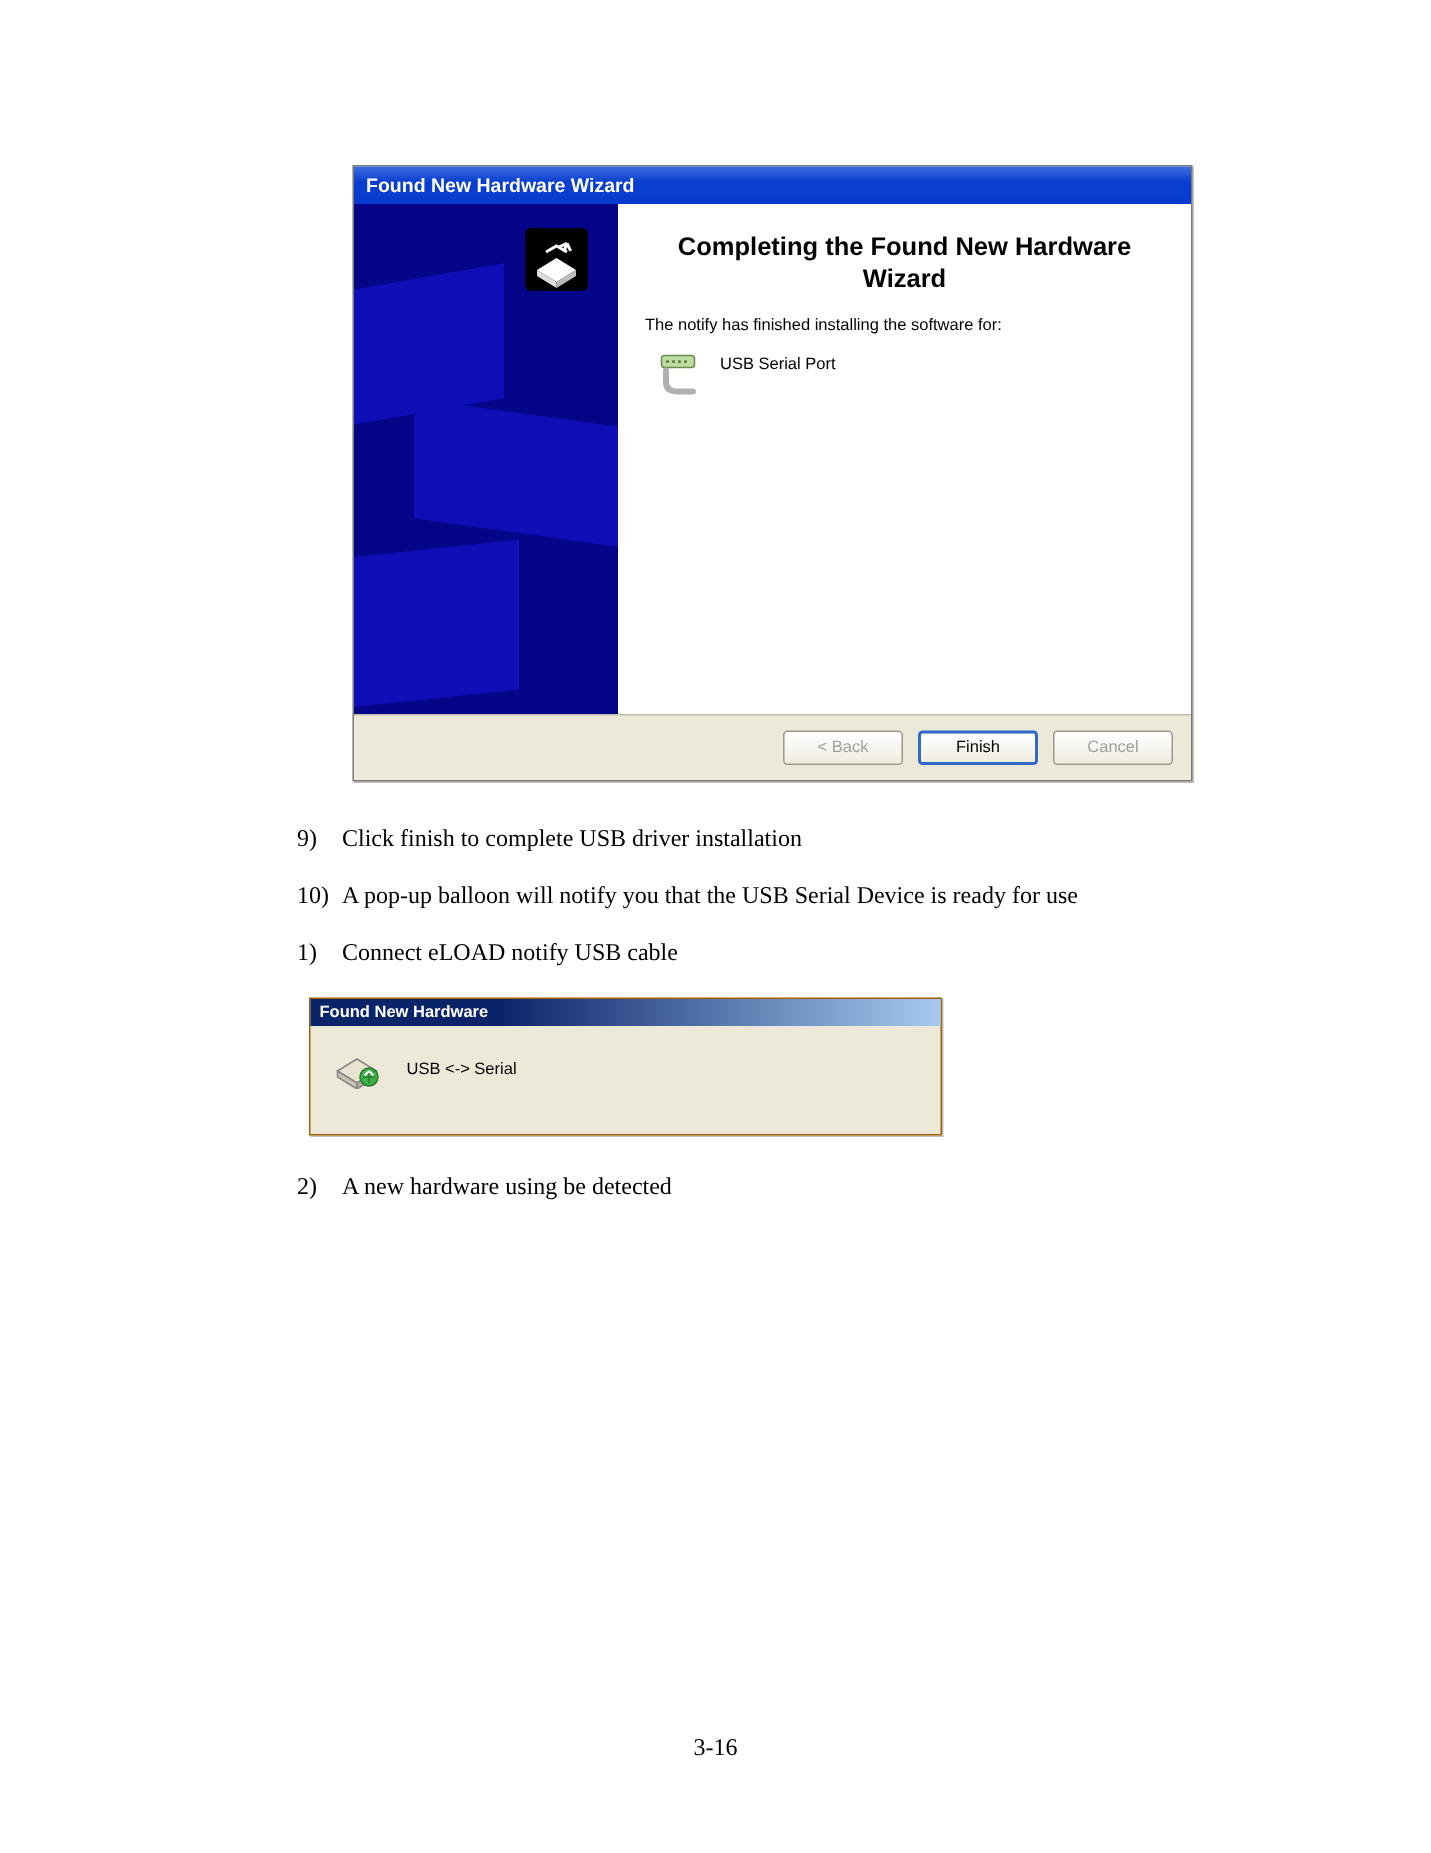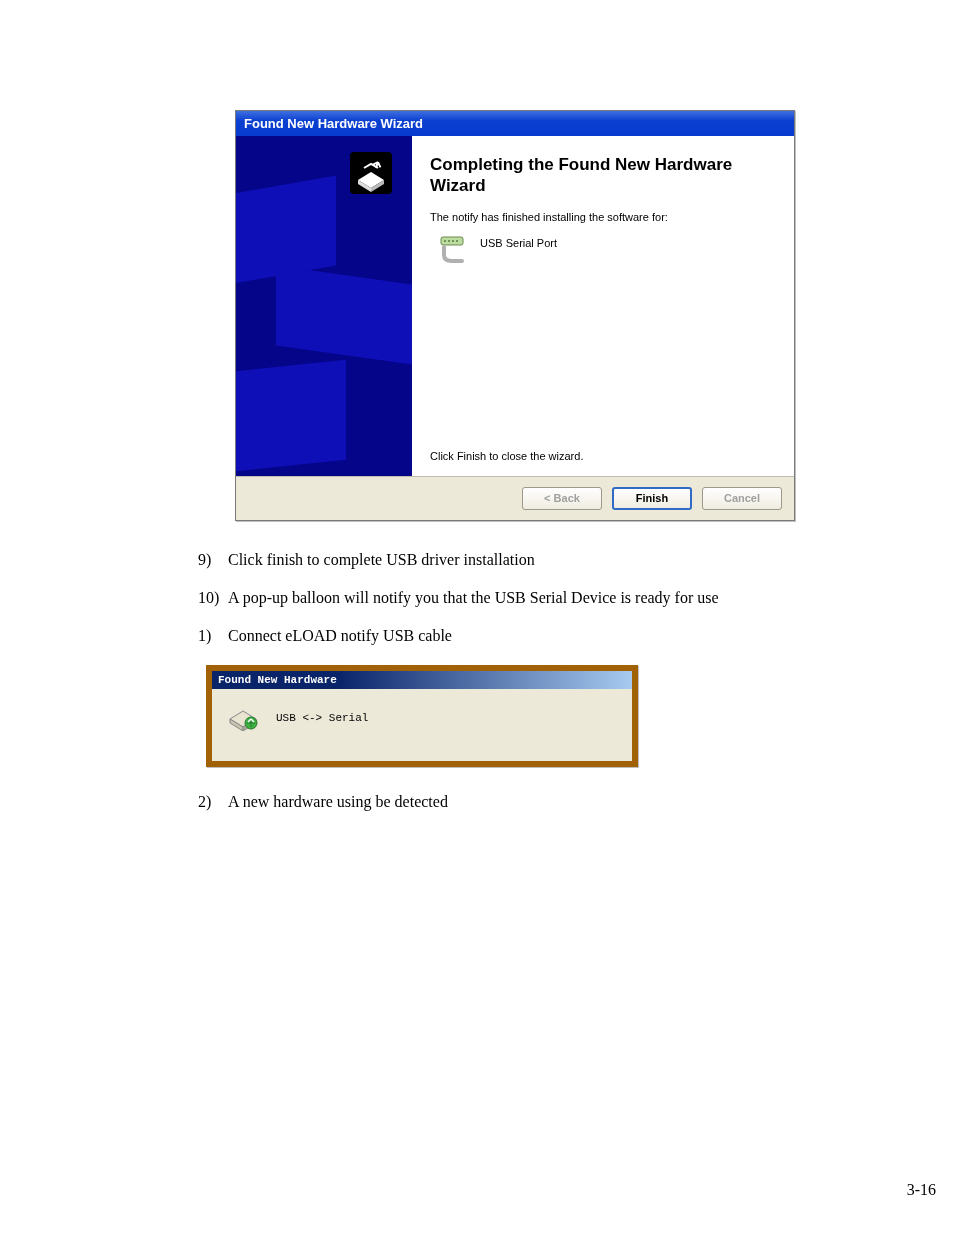--- a/index.html
+++ b/index.html
@@ -69,20 +69,21 @@
     box-sizing: border-box;
     display: flex;
     flex-direction: column;
   }
   .wizard-heading {
     font-family: Tahoma, Arial, sans-serif;
     font-size: 17px;
     font-weight: bold;
     line-height: 1.25;
     margin-bottom: 14px;
+    text-align: center;
   }
   .wizard-desc {
     font-size: 11px;
     margin-bottom: 12px;
   }
   .device-row {
     display: flex;
     align-items: flex-start;
     gap: 14px;
     margin-left: 8px;
@@ -109,21 +110,20 @@
     width: 80px;
     height: 23px;
     font-family: Tahoma, sans-serif;
     font-size: 11px;
     background: linear-gradient(to bottom, #ffffff, #efece0);
     border: 1px solid #9d9a8b;
     border-radius: 3px;
     text-align: center;
     line-height: 21px;
     box-sizing: border-box;
-    font-weight: bold;
   }
   .xp-btn.disabled {
     color: #a0a0a0;
   }
   .xp-btn.default {
     border: 2px solid #3169c6;
     line-height: 19px;
   }
 
   
@@ -142,22 +142,22 @@
     font-size: 18px;
     margin: 22px 0 18px 0;
   }
 
   
   .fnh-box {
     width: 420px;
     margin-left: 58px;
     margin-top: 4px;
     margin-bottom: 26px;
-    border: 6px solid #a16207;
-    font-family: Liberation Mono, monospace;
+    border: 1px solid #a16207;
+    font-family: Liberation Sans, sans-serif;
     background: #ece9d8;
     box-shadow: 1px 1px 0 #bfbfbf;
   }
   .fnh-title {
     background: linear-gradient(to right, #0a246a 0%, #0a246a 30%, #a6caf0 100%);
     color: #fff;
     font-weight: bold;
     font-size: 11px;
     padding: 3px 6px;
   }
@@ -167,24 +167,24 @@
     gap: 16px;
     padding: 12px 14px 30px 14px;
   }
   .fnh-label {
     font-size: 11px;
     padding-top: 4px;
   }
 
   .page-number {
     position: absolute;
-    bottom: 36px;
+    bottom: 60px;
     left: 0;
     width: 100%;
-    text-align: right;
+    text-align: center;
     font-family: "Times New Roman", serif;
     font-size: 16px;
   }
 
   
   svg { display: block; }
 </style>
 </head>
 <body>
 
@@ -221,21 +221,20 @@
               <circle cx="7" cy="6" r="1" fill="#5a7a40"></circle>
               <circle cx="11" cy="6" r="1" fill="#5a7a40"></circle>
               <circle cx="15" cy="6" r="1" fill="#5a7a40"></circle>
               <circle cx="19" cy="6" r="1" fill="#5a7a40"></circle>
               <path d="M6 12 L6 20 Q6 26 14 26 L24 26" stroke="#b0b0b0" stroke-width="4" fill="none" stroke-linecap="round"></path>
             </svg>
           </span>
           <span class="device-label">USB Serial Port</span>
         </div>
 
-        <div class="wizard-close-hint">Click Finish to close the wizard.</div>
       </div>
     </div>
 
     <div class="wizard-footer">
       <div class="xp-btn disabled">&lt; Back</div>
       <div class="xp-btn default">Finish</div>
       <div class="xp-btn disabled">Cancel</div>
     </div>
   </div>
 

